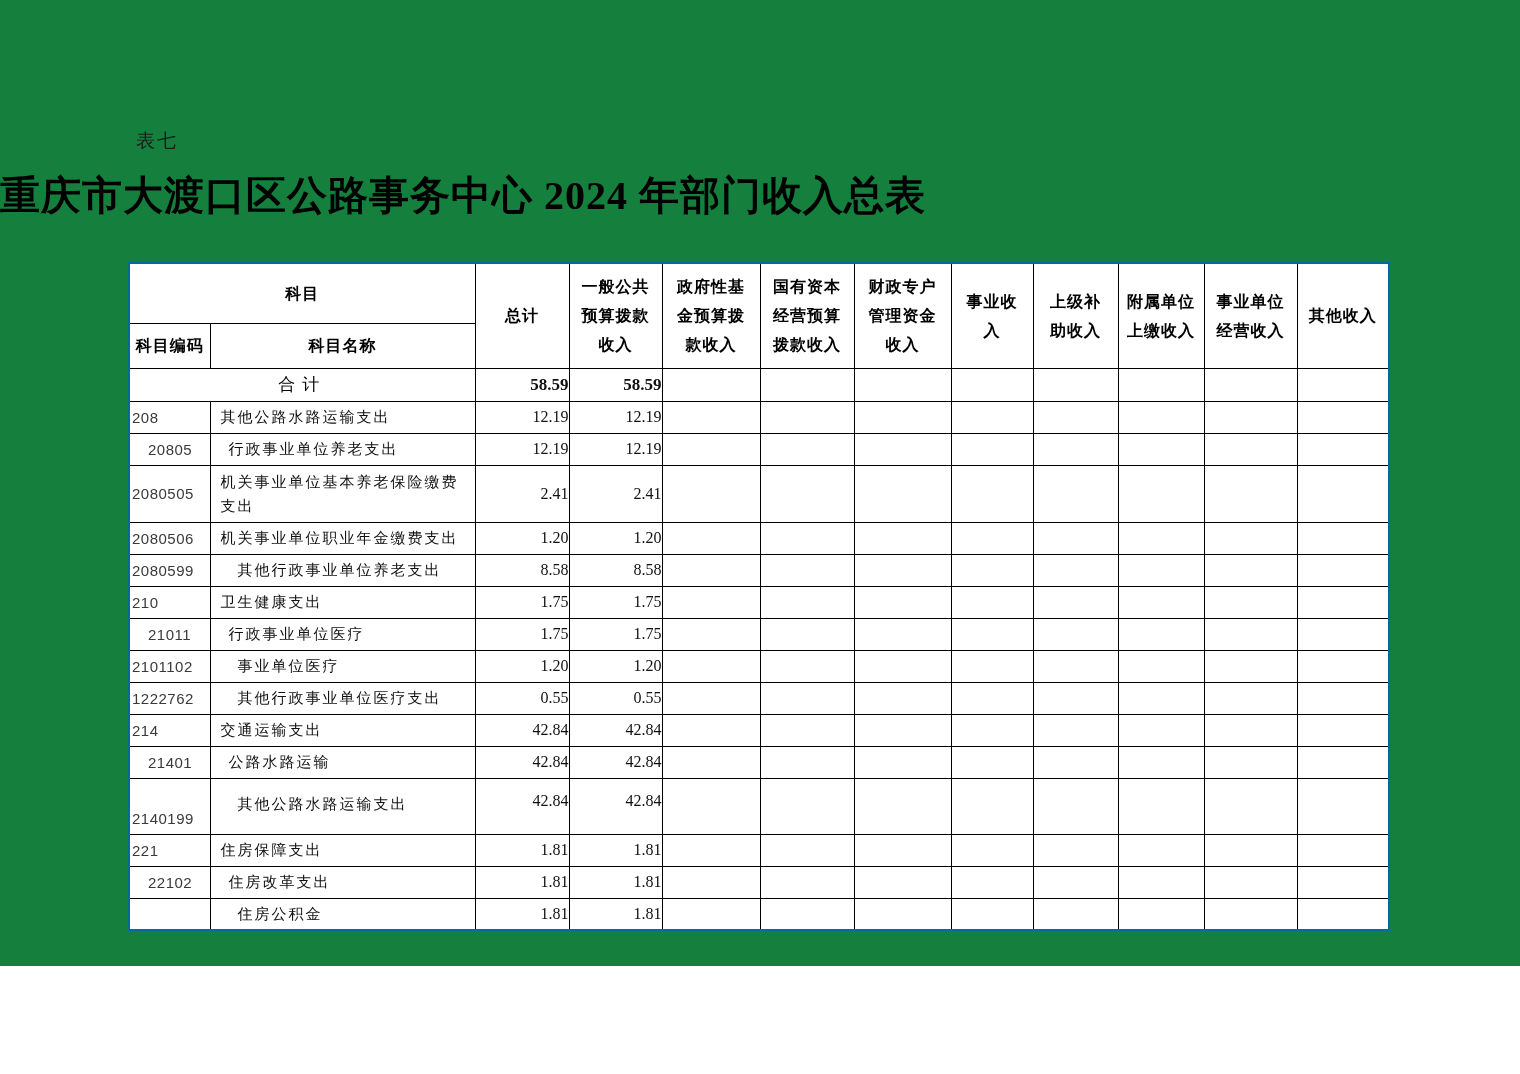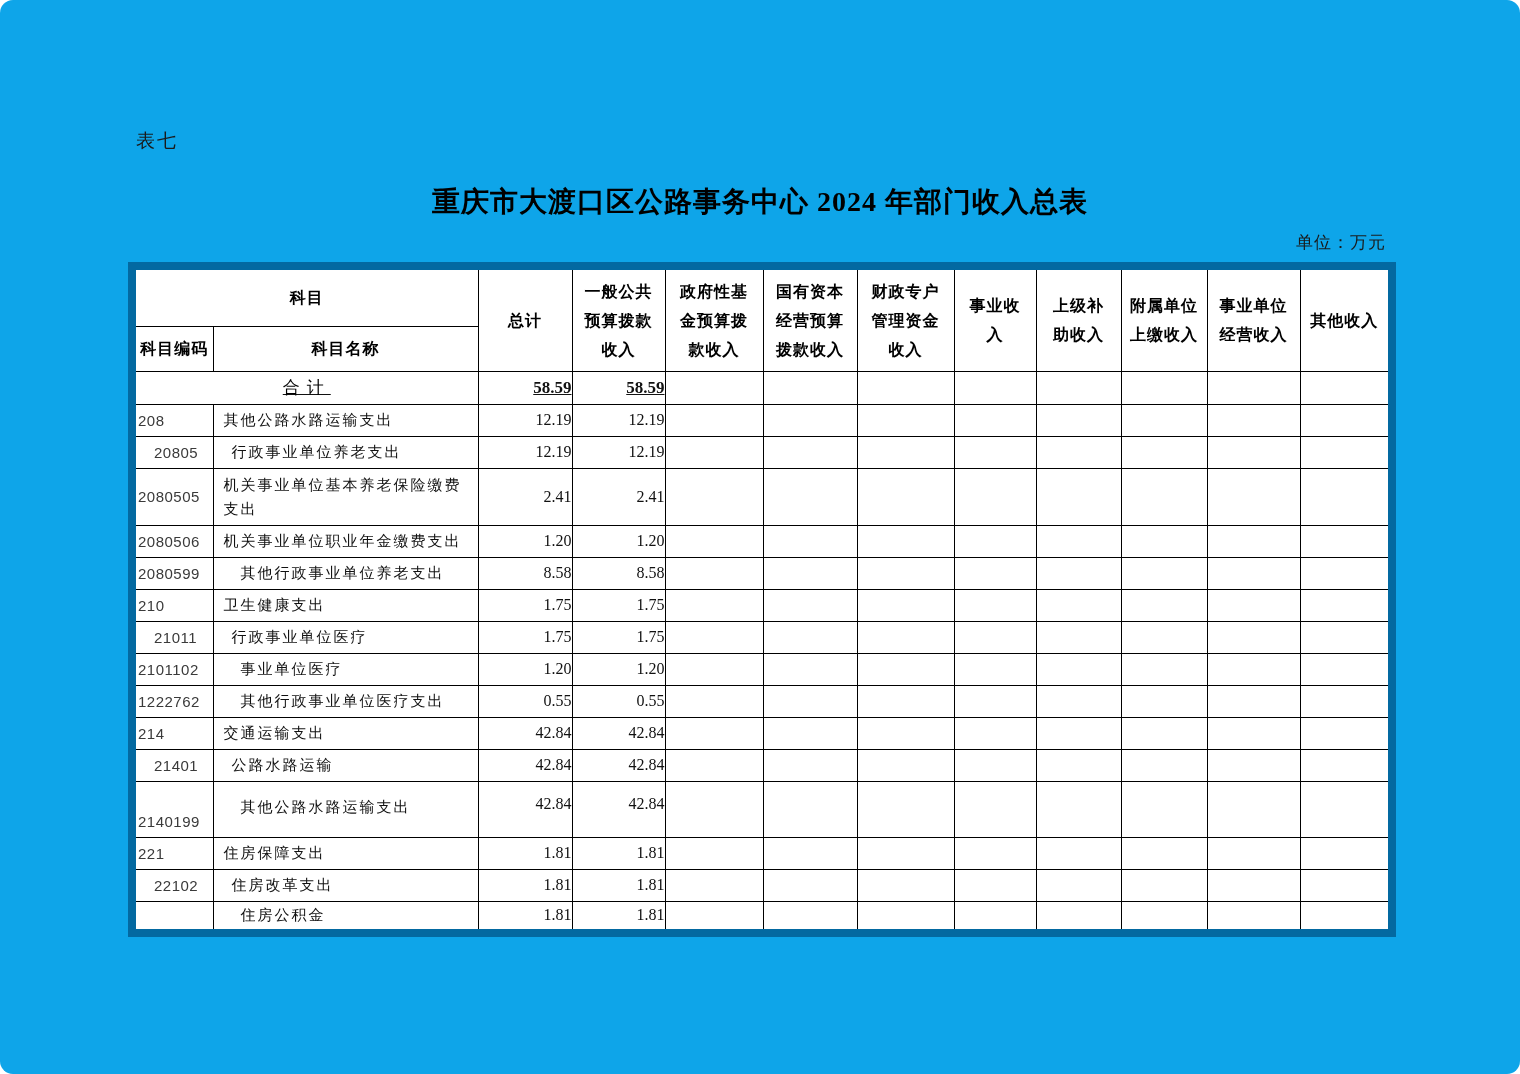--- a/index.html
+++ b/index.html
@@ -10,40 +10,38 @@
   body {
     width: 1520px;
     height: 1074px;
     overflow: hidden;
     font-family: "Liberation Serif", "DejaVu Serif", serif;
     color: #111;
   }
   .page {
     position: relative;
     width: 1520px;
-    height: 1074px;
-    background: #0ea5e9;
-    border-radius: 13px;
+    height: 966px;
+    background: #15803d;
   }
   .corner-label {
     position: absolute;
     left: 136px;
     top: 128px;
     font-size: 19px;
     letter-spacing: 2px;
     color: #1a1a1a;
   }
   .doc-title {
     position: absolute;
     left: 0;
-    top: 183px;
+    top: 168px;
     width: 100%;
     margin: 0;
-    text-align: center;
-    font-size: 28px;
+    font-size: 40px;
     font-weight: bold;
     letter-spacing: 1px;
     color: #000;
     font-family: "Liberation Serif", "DejaVu Serif", serif;
   }
   .unit-row {
     position: absolute;
     left: 128px;
     top: 231px;
     width: 1258px;
@@ -52,21 +50,21 @@
     letter-spacing: 1px;
     color: #1a1a1a;
   }
   table.budget {
     position: absolute;
     left: 128px;
     top: 262px;
     width: 1260px;
     border-collapse: collapse;
     table-layout: fixed;
-    border: 8px solid #0369a1;
+    border: 2px solid #0369a1;
     background: #fff;
   }
   table.budget th,
   table.budget td {
     border: 1px solid #000;
     padding: 0;
     overflow: hidden;
   }
   tr.hr-a { height: 60px; }
   tr.hr-b { height: 45px; }
@@ -75,21 +73,21 @@
     font-weight: 600;
     font-size: 16px;
     line-height: 29px;
     letter-spacing: 1px;
     white-space: pre-line;
     text-align: center;
     vertical-align: middle;
     color: #000;
   }
   tbody tr { height: 32px; }
-  tr.r-total { height: 33px; text-decoration: underline; }
+  tr.r-total { height: 33px; }
   tr.r-twoline { height: 57px; }
   tr.r-split { height: 56px; }
   td.code {
     font-family: "Liberation Sans", "DejaVu Sans", sans-serif;
     font-size: 15px;
     letter-spacing: 0.5px;
     color: #3a3a3a;
     text-align: left;
     vertical-align: middle;
   }
@@ -129,23 +127,20 @@
 </style>
 </head>
 <body>
 
 <div class="page">
 
   <div class="corner-label">表七</div>
 
   <h1 class="doc-title">重庆市大渡口区公路事务中心 2024 年部门收入总表</h1>
 
-  <div class="unit-row">
-    <span>单位：万元</span>
-  </div>
 
   <table class="budget">
     <colgroup>
       <col style="width:81px">
         <col style="width:265px">
         <col style="width:94px">
       <col style="width:93px">
         <col style="width:98px">
         <col style="width:94px">
       <col style="width:97px">

